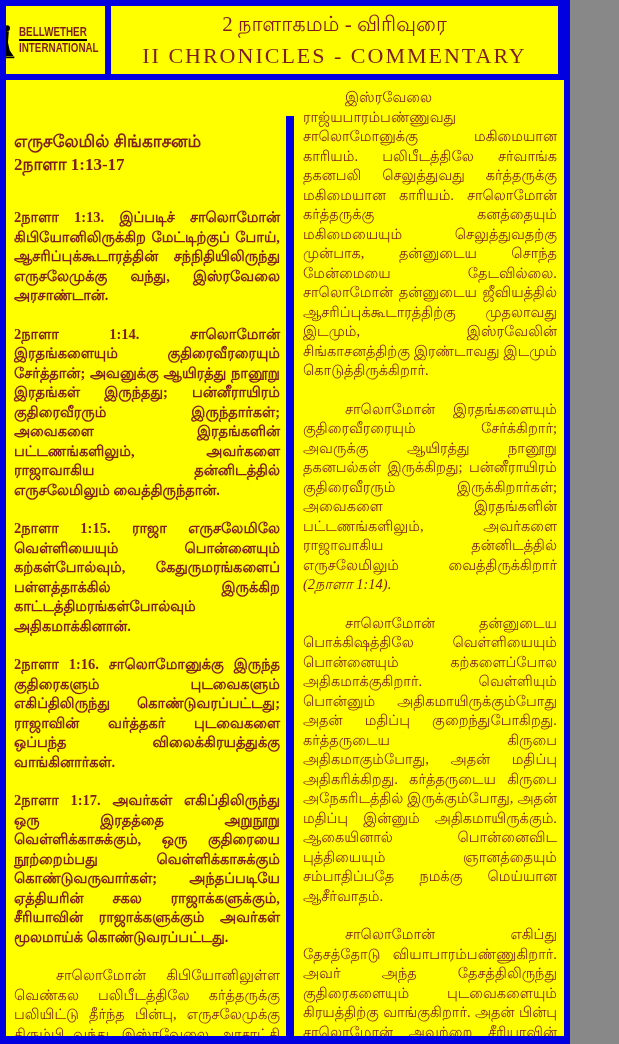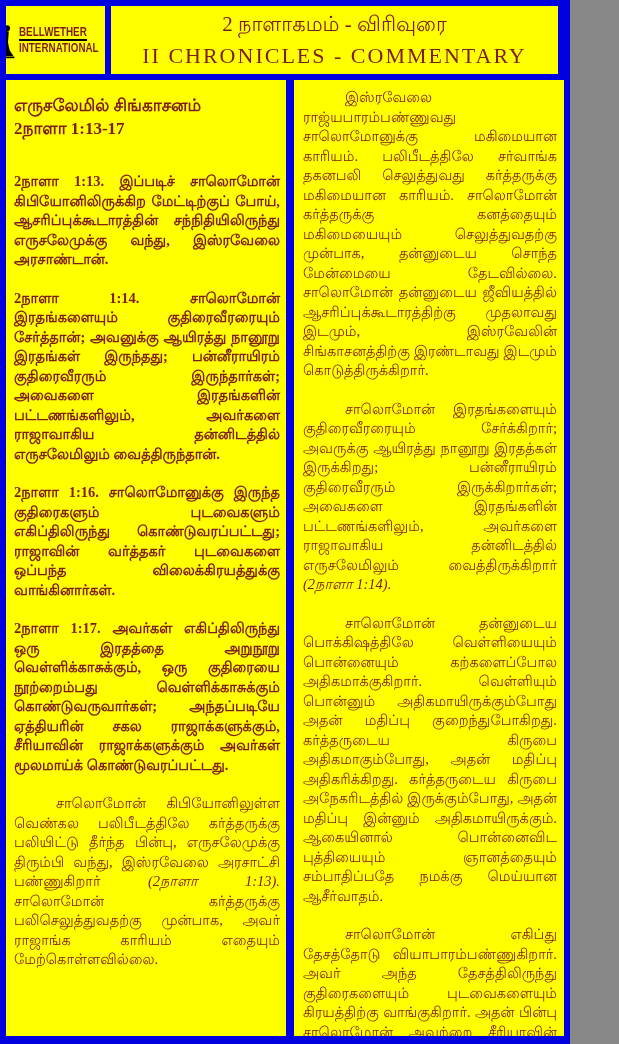--- a/index.html
+++ b/index.html
@@ -43,20 +43,21 @@
     font-size:22px;letter-spacing:2px;font-weight:normal;
     font-family:"Liberation Serif", serif;
   }
   
   .body-row{display:flex;flex:1 1 auto;overflow:hidden;}
   .col{overflow:hidden;font-size:14.5px;line-height:19.5px;text-align:justify;}
   .col-left{
     flex:0 0 288px;
     border-right:8px solid #0000E0;
     padding:14px 6px 6px 8px;
+    margin-top:36px;
   }
   .col-right{flex:1 1 auto;padding:8px 7px 6px 9px;}
   .col-heading{font-size:17px;font-weight:bold;line-height:23px;margin:0 0 32px 0;text-align:left;}
   p.verse{font-weight:bold;margin:0 0 19px 0;}
   p.commentary{font-weight:normal;margin:0 0 19px 0;text-indent:42px;}
   p span.it{font-style:italic;}
 </style>
 </head>
 <body>
 
@@ -90,32 +91,33 @@
   <div class="body-row">
 
     <div class="col col-left">
       <div class="col-heading">
         <div>எருசலேமில் சிங்காசனம்</div>
         <div>2நாளா 1:13-17</div>
       </div>
       <div id="left-verses">
           <p class="verse"><span>2நாளா 1:13. இப்படிச் சாலொமோன் கிபியோனிலிருக்கிற மேட்டிற்குப் போய், ஆசரிப்புக்கூடாரத்தின் சந்நிதியிலிருந்து எருசலேமுக்கு வந்து, இஸ்ரவேலை அரசாண்டான்.</span></p>
           <p class="verse"><span>2நாளா 1:14. சாலொமோன் இரதங்களையும் குதிரைவீரரையும் சேர்த்தான்; அவனுக்கு ஆயிரத்து நானூறு இரதங்கள் இருந்தது; பன்னீராயிரம் குதிரைவீரரும் இருந்தார்கள்; அவைகளை இரதங்களின் பட்டணங்களிலும், அவர்களை ராஜாவாகிய தன்னிடத்தில் எருசலேமிலும் வைத்திருந்தான்.</span></p>
+          <p class="verse"><span>2நாளா 1:15. ராஜா எருசலேமிலே வெள்ளியையும் பொன்னையும் கற்கள்போல்வும், கேதுருமரங்களைப் பள்ளத்தாக்கில் இருக்கிற காட்டத்திமரங்கள்போல்வும் அதிகமாக்கினான்.</span></p>
           <p class="verse"><span>2நாளா 1:16. சாலொமோனுக்கு இருந்த குதிரைகளும் புடவைகளும் எகிப்திலிருந்து கொண்டுவரப்பட்டது; ராஜாவின் வர்த்தகர் புடவைகளை ஒப்பந்த விலைக்கிரயத்துக்கு வாங்கினார்கள்.</span></p>
           <p class="verse"><span>2நாளா 1:17. அவர்கள் எகிப்திலிருந்து ஒரு இரதத்தை அறுநூறு வெள்ளிக்காசுக்கும், ஒரு குதிரையை நூற்றைம்பது வெள்ளிக்காசுக்கும் கொண்டுவருவார்கள்; அந்தப்படியே ஏத்தியரின் சகல ராஜாக்களுக்கும், சீரியாவின் ராஜாக்களுக்கும் அவர்கள் மூலமாய்க் கொண்டுவரப்பட்டது.</span></p>
         </div>
       <div id="left-commentary">
           <p class="commentary"><span>சாலொமோன் கிபியோனிலுள்ள வெண்கல பலிபீடத்திலே கர்த்தருக்கு பலியிட்டு தீர்ந்த பின்பு, எருசலேமுக்கு திரும்பி வந்து, இஸ்ரவேலை அரசாட்சி பண்ணுகிறார் </span><span class="it">(2நாளா 1:13).</span><span> சாலொமோன் கர்த்தருக்கு பலிசெலுத்துவதற்கு முன்பாக, அவர் ராஜாங்க காரியம் எதையும் மேற்கொள்ளவில்லை.</span></p>
         </div>
     </div>
 
     <div class="col col-right">
       <div id="right-paragraphs">
           <p class="commentary"><span>இஸ்ரவேலை ராஜ்யபாரம்பண்ணுவது சாலொமோனுக்கு மகிமையான காரியம். பலிபீடத்திலே சர்வாங்க தகனபலி செலுத்துவது கர்த்தருக்கு மகிமையான காரியம். சாலொமோன் கர்த்தருக்கு கனத்தையும் மகிமையையும் செலுத்துவதற்கு முன்பாக, தன்னுடைய சொந்த மேன்மையை தேடவில்லை. சாலொமோன் தன்னுடைய ஜீவியத்தில் ஆசரிப்புக்கூடாரத்திற்கு முதலாவது இடமும், இஸ்ரவேலின் சிங்காசனத்திற்கு இரண்டாவது இடமும் கொடுத்திருக்கிறார்.</span></p>
-          <p class="commentary"><span>சாலொமோன் இரதங்களையும் குதிரைவீரரையும் சேர்க்கிறார்; அவருக்கு ஆயிரத்து நானூறு இரதத்கள் இருக்கிறது; பன்னீராயிரம் குதிரைவீரரும் இருக்கிறார்கள்; அவைகளை இரதங்களின் பட்டணங்களிலும், அவர்களை ராஜாவாகிய தன்னிடத்தில் எருசலேமிலும் வைத்திருக்கிறார் </span><span class="it">(2நாளா 1:14).</span></p>
+          <p class="commentary"><span>சாலொமோன் இரதங்களையும் குதிரைவீரரையும் சேர்க்கிறார்; அவருக்கு ஆயிரத்து நானூறு தகனபல்கள் இருக்கிறது; பன்னீராயிரம் குதிரைவீரரும் இருக்கிறார்கள்; அவைகளை இரதங்களின் பட்டணங்களிலும், அவர்களை ராஜாவாகிய தன்னிடத்தில் எருசலேமிலும் வைத்திருக்கிறார் </span><span class="it">(2நாளா 1:14).</span></p>
           <p class="commentary"><span>சாலொமோன் தன்னுடைய பொக்கிஷத்திலே வெள்ளியையும் பொன்னையும் கற்களைப்போல அதிகமாக்குகிறார். வெள்ளியும் பொன்னும் அதிகமாயிருக்கும்போது அதன் மதிப்பு குறைந்துபோகிறது. கர்த்தருடைய கிருபை அதிகமாகும்போது, அதன் மதிப்பு அதிகரிக்கிறது. கர்த்தருடைய கிருபை அநேகரிடத்தில் இருக்கும்போது, அதன் மதிப்பு இன்னும் அதிகமாயிருக்கும். ஆகையினால் பொன்னைவிட புத்தியையும் ஞானத்தையும் சம்பாதிப்பதே நமக்கு மெய்யான ஆசீர்வாதம்.</span></p>
           <p class="commentary"><span>சாலொமோன் எகிப்து தேசத்தோடு வியாபாரம்பண்ணுகிறார். அவர் அந்த தேசத்திலிருந்து குதிரைகளையும் புடவைகளையும் கிரயத்திற்கு வாங்குகிறார். அதன் பின்பு சாலொமோன் அவற்றை சீரியாவின் ராஜாவுக்கு விற்பனை செய்கிறார்.</span></p>
         </div>
     </div>
 
   </div>
 
 </div>
 
 </body></html>

